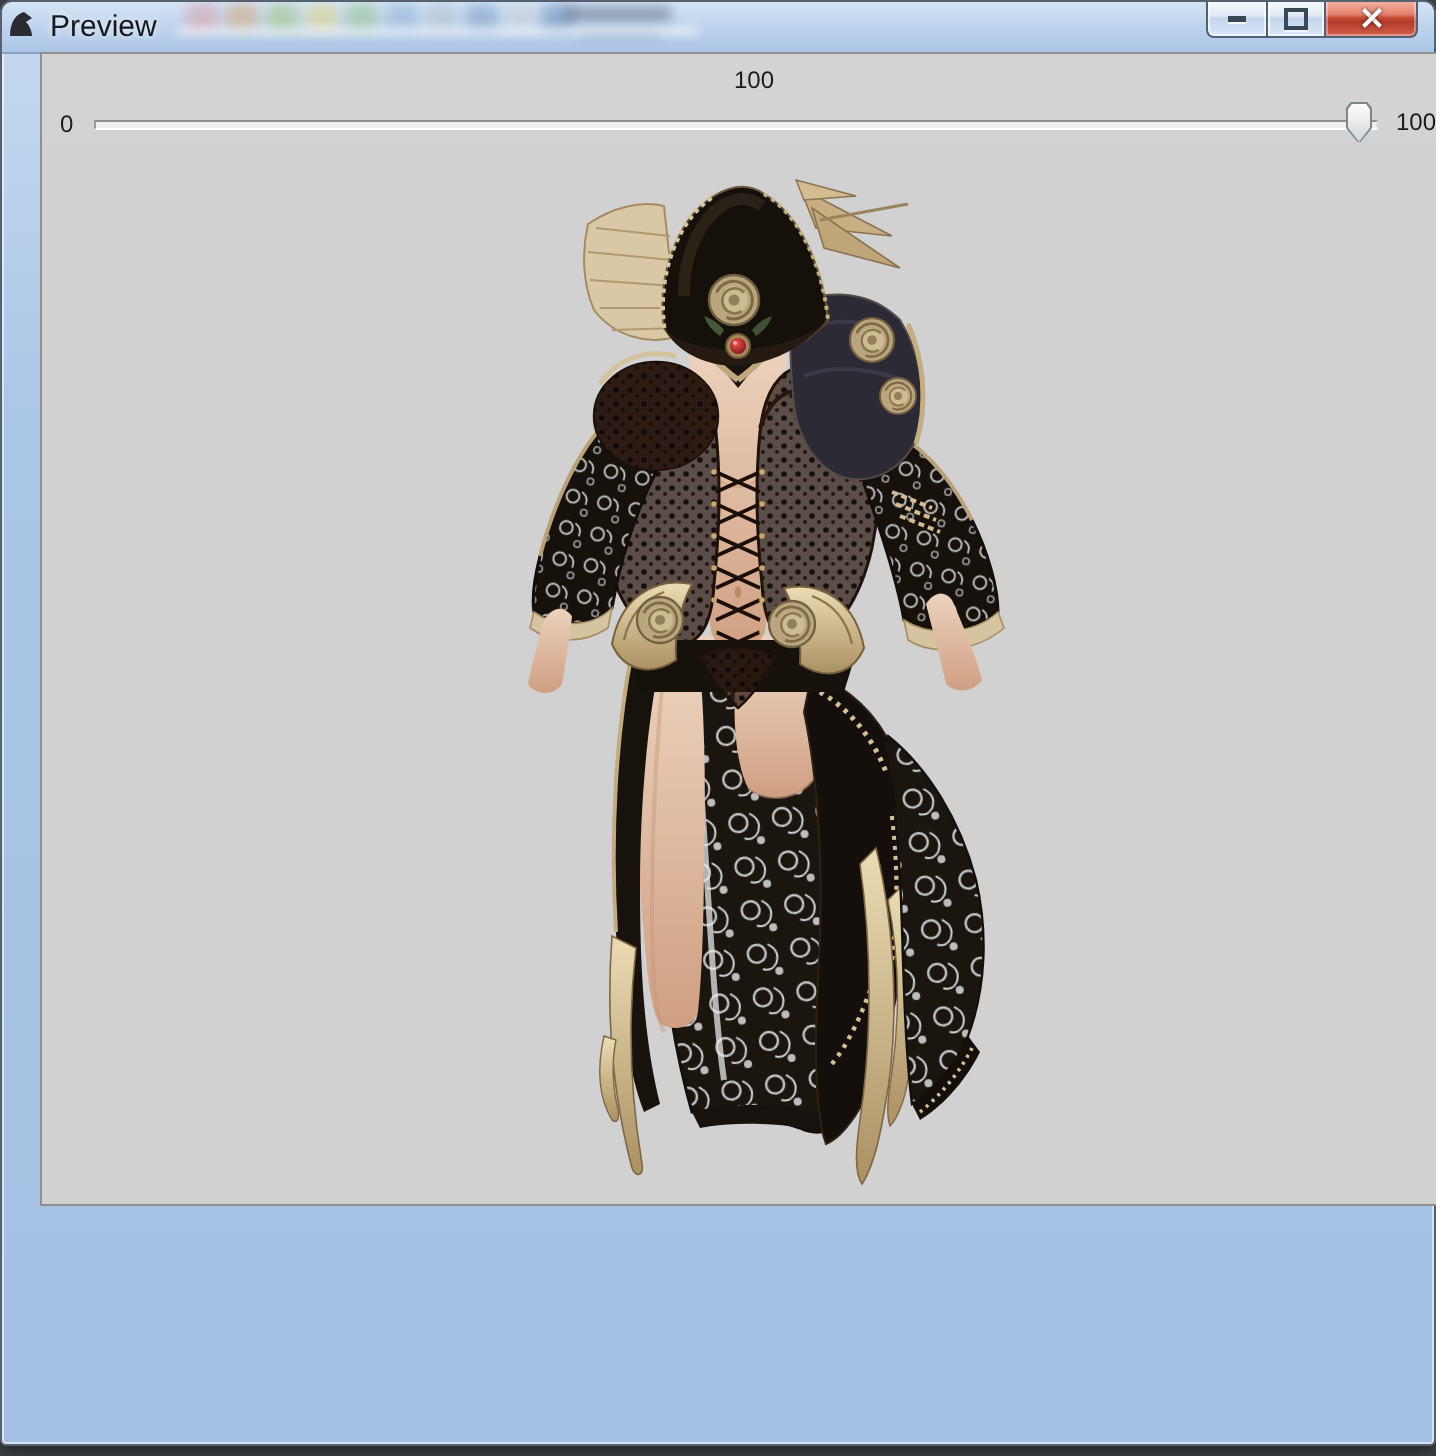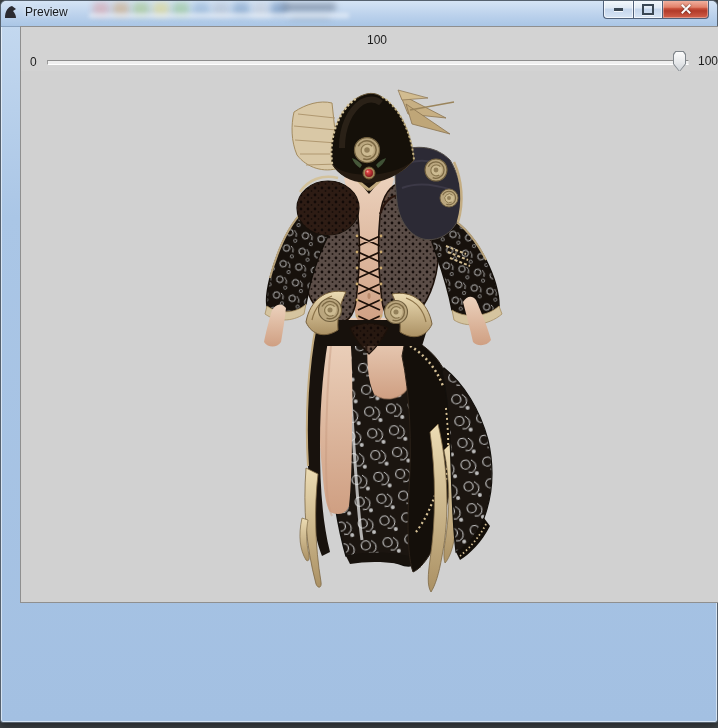--- a/index.html
+++ b/index.html
@@ -22,21 +22,21 @@
     background:linear-gradient(#d5e4f5,#bcd2ec 55%,#aac6e6);
     border-bottom:1px solid #8aa3c0;
     overflow:hidden;
   }
   .glass-blobs{position:absolute;left:0;top:0;right:0;bottom:0;pointer-events:none;}
   .blob{position:absolute;top:1px;width:16px;height:14px;border-radius:3px;filter:blur(3px);opacity:.65;}
   .smudge{position:absolute;border-radius:3px;filter:blur(3px);}
   .glass-streak{position:absolute;left:88px;top:12px;width:260px;height:5px;background:rgba(255,255,255,.5);filter:blur(2px);}
   .app-icon{position:absolute;left:3px;top:4px;width:15px;height:15px;}
   .win-title{
-    position:absolute;left:24px;top:4px;font-size:12px;color:#15181c;
+    position:absolute;left:24px;top:4px;font-size:15px;color:#15181c;
     text-shadow:0 0 4px rgba(255,255,255,.9);
   }
   .win-buttons{position:absolute;right:8px;top:-1px;display:flex;}
   .wbtn{
     height:18px;border:1px solid #50617a;border-top:none;
     display:flex;align-items:center;justify-content:center;
     background:linear-gradient(#f6fafd,#dfe9f4 45%,#c5d6ec 50%,#d8e5f5);
     box-shadow:inset 0 0 0 1px rgba(255,255,255,.65);
     cursor:default;
   }

